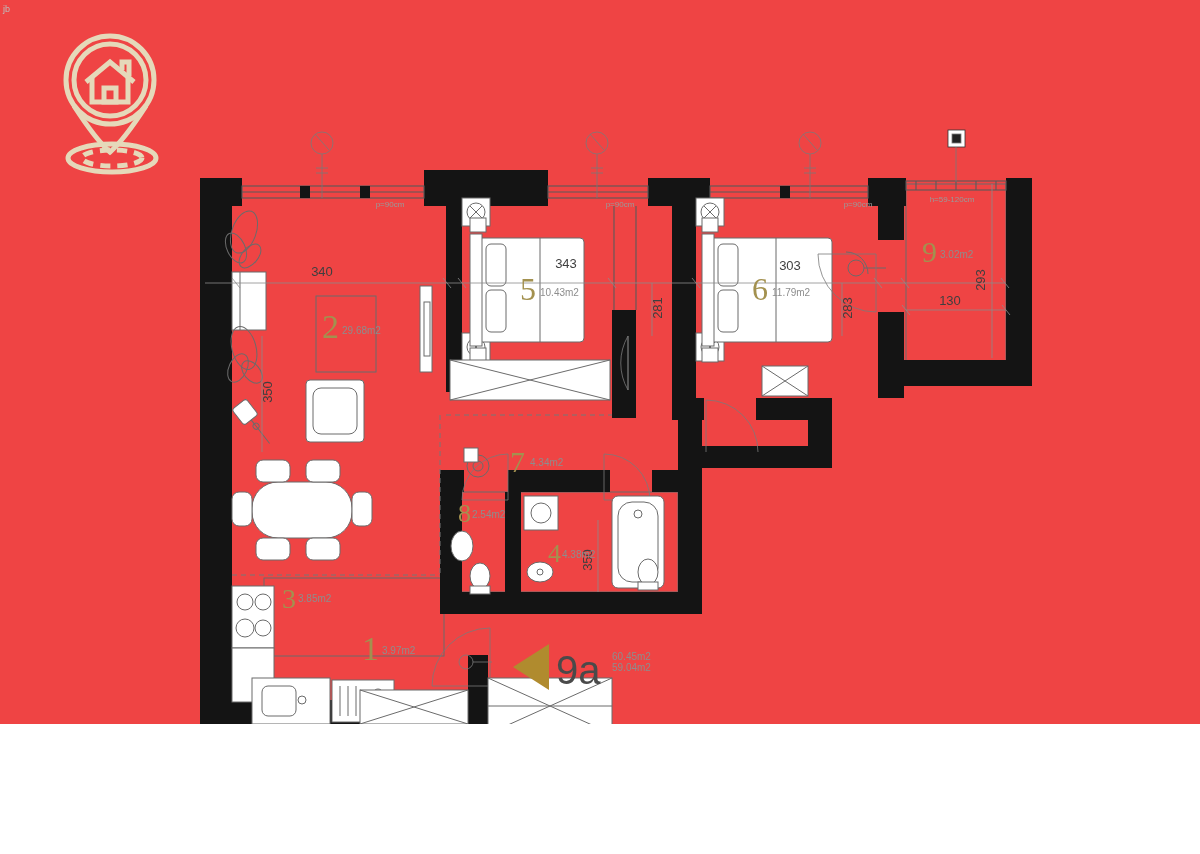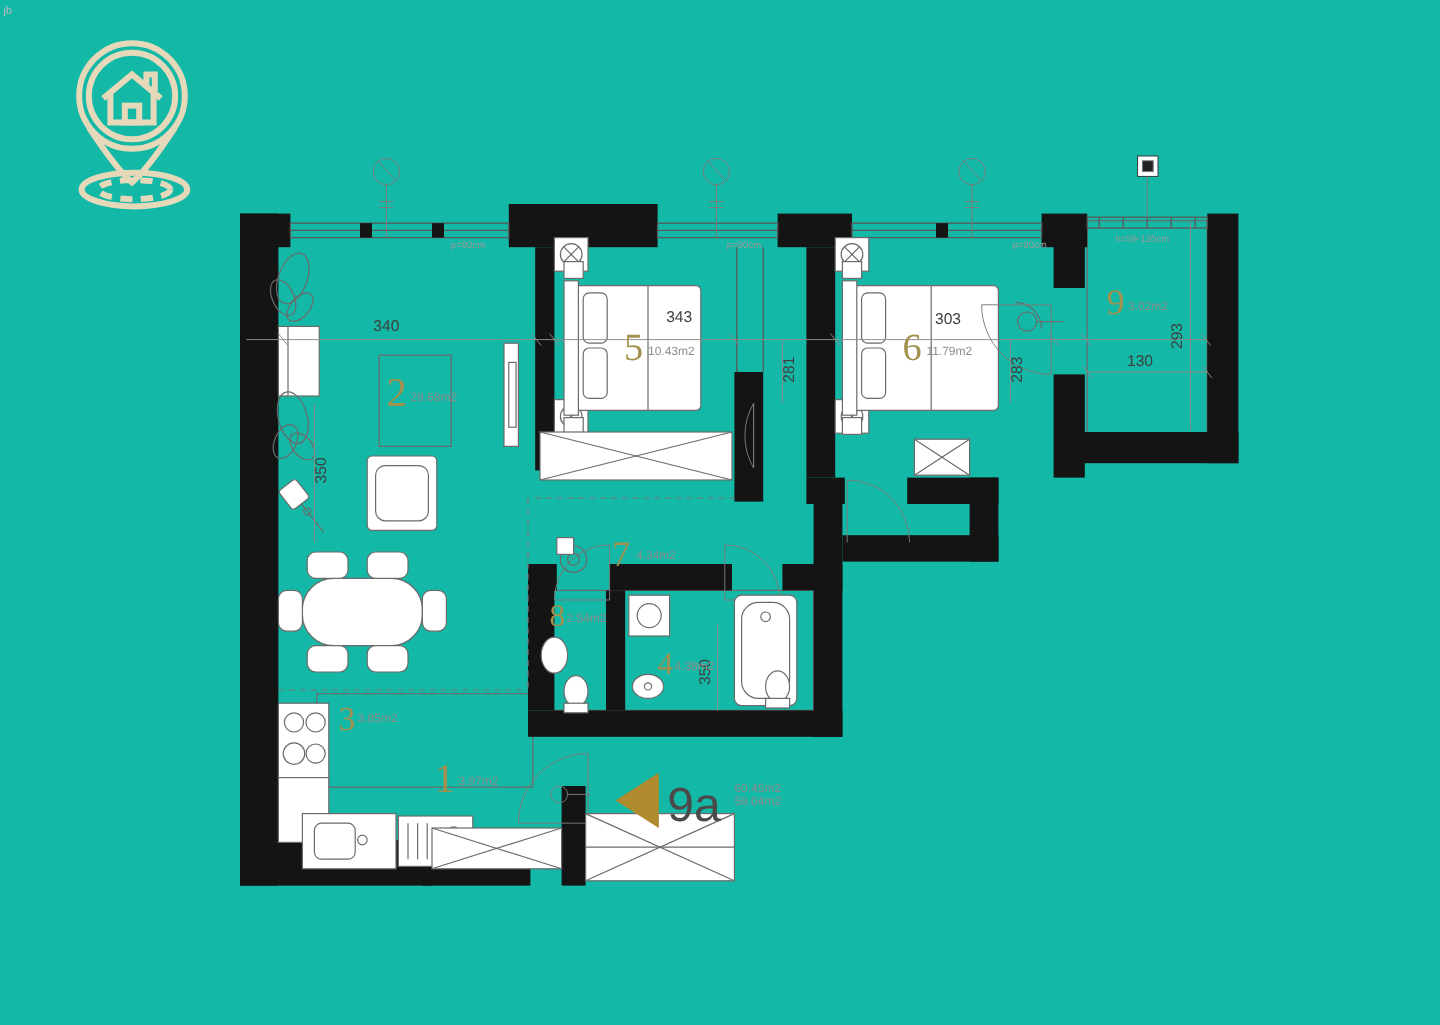--- a/index.html
+++ b/index.html
@@ -1,16 +1,16 @@
 <!DOCTYPE html>
 <html><head>
 <meta charset="utf-8">
 <style>
   html,body{margin:0;padding:0;background:#ffffff;}
-  #stage{position:relative;width:1200px;height:854px;background:#14b8a6;overflow:hidden;
+  #stage{position:relative;width:1200px;height:724px;background:#ef4444;overflow:hidden;
          font-family:"Liberation Sans",sans-serif;}
   svg{position:absolute;left:0;top:0;}
   text{user-select:none;}
   .roomnum{font-family:"Liberation Serif",serif;fill:#a3914f;}
   .areatxt{font-family:"Liberation Sans",sans-serif;fill:#8d8d8d;font-size:10px;}
   .dimtxt{font-family:"Liberation Sans",sans-serif;fill:#3f3f3f;font-size:13px;}
   .notetxt{font-family:"Liberation Sans",sans-serif;fill:#9a9a9a;font-size:8px;}
   .wall{fill:#141414;}
   .thin{stroke:#5a5a5a;stroke-width:1.1;fill:none;}
   .thin2{stroke:#7a7a7a;stroke-width:0.8;fill:none;}

